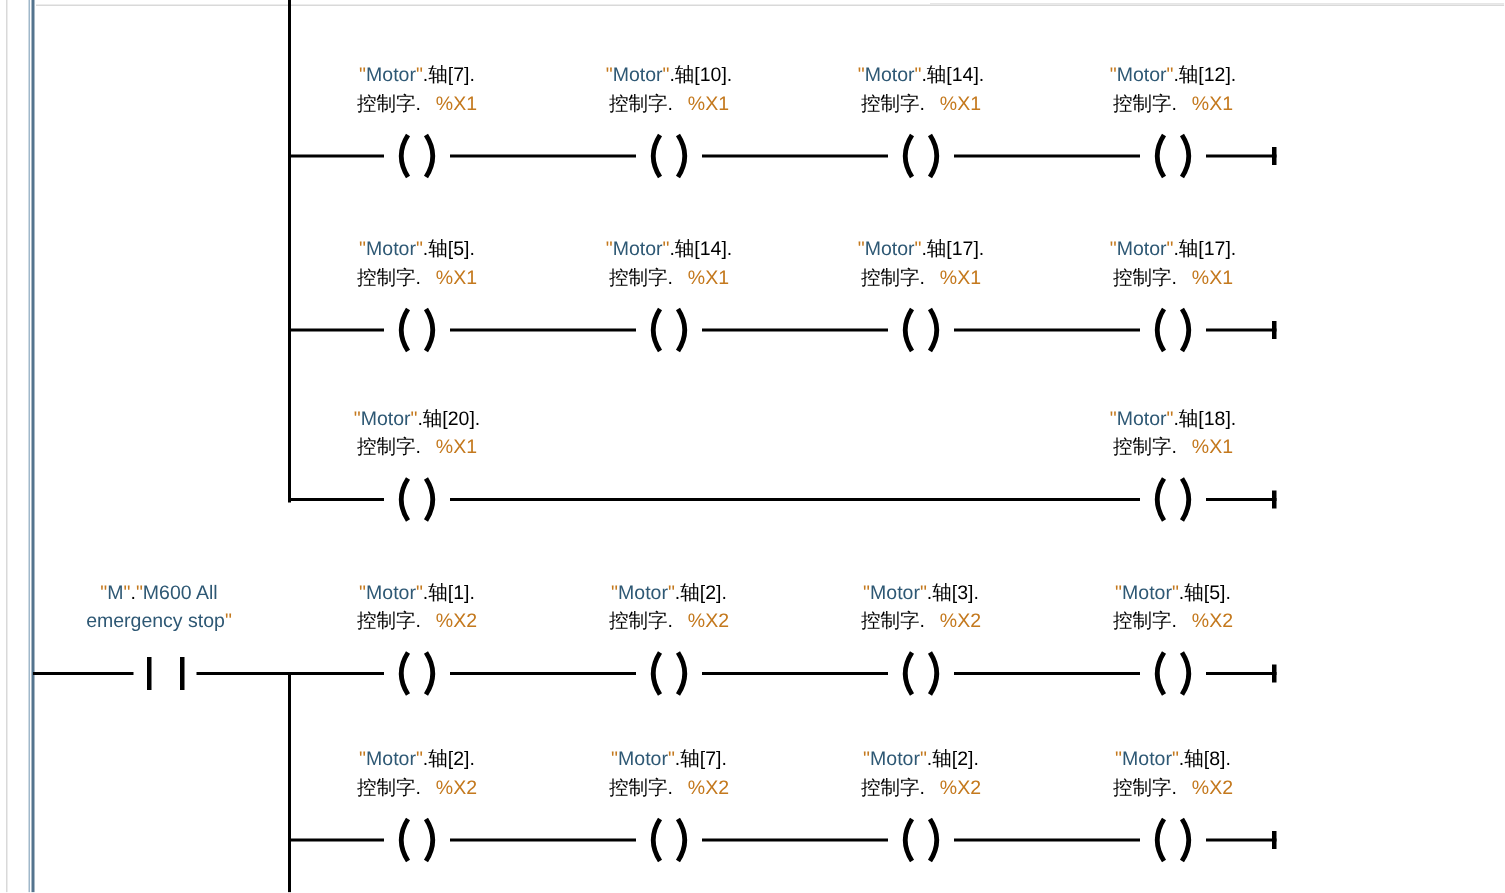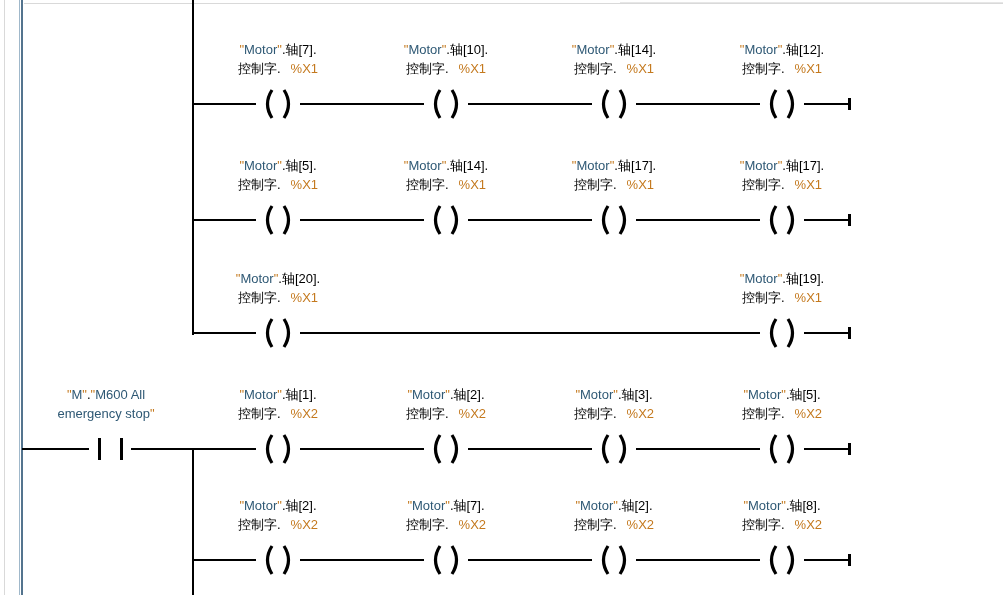--- a/index.html
+++ b/index.html
@@ -115,21 +115,21 @@
       </svg></div>
     <div class="op-label" style="left: 190px; top: 269px;">
       <div class="op-line"><span class="c-q">"</span><span class="c-tag">Motor</span><span class="c-q">"</span><span class="c-p">.轴[20].</span></div>
       <div class="op-line"><span class="c-p">控制字.</span><span class="c-bit">%X1</span></div>
     </div>
     <div class="coil-box" style="left: 760px; top: 317px;"><svg width="44" height="32">
         <path d="M16 2 Q 7 16 16 30" fill="none" stroke="#000000" stroke-width="3.2"></path>
         <path d="M28 2 Q 37 16 28 30" fill="none" stroke="#000000" stroke-width="3.2"></path>
       </svg></div>
     <div class="op-label" style="left: 694px; top: 269px;">
-      <div class="op-line"><span class="c-q">"</span><span class="c-tag">Motor</span><span class="c-q">"</span><span class="c-p">.轴[19].</span></div>
+      <div class="op-line"><span class="c-q">"</span><span class="c-tag">Motor</span><span class="c-q">"</span><span class="c-p">.轴[18].</span></div>
       <div class="op-line"><span class="c-p">控制字.</span><span class="c-bit">%X1</span></div>
     </div>
     <div class="coil-box" style="left: 256px; top: 433px;"><svg width="44" height="32">
         <path d="M16 2 Q 7 16 16 30" fill="none" stroke="#000000" stroke-width="3.2"></path>
         <path d="M28 2 Q 37 16 28 30" fill="none" stroke="#000000" stroke-width="3.2"></path>
       </svg></div>
     <div class="op-label" style="left: 190px; top: 385px;">
       <div class="op-line"><span class="c-q">"</span><span class="c-tag">Motor</span><span class="c-q">"</span><span class="c-p">.轴[1].</span></div>
       <div class="op-line"><span class="c-p">控制字.</span><span class="c-bit">%X2</span></div>
     </div>

